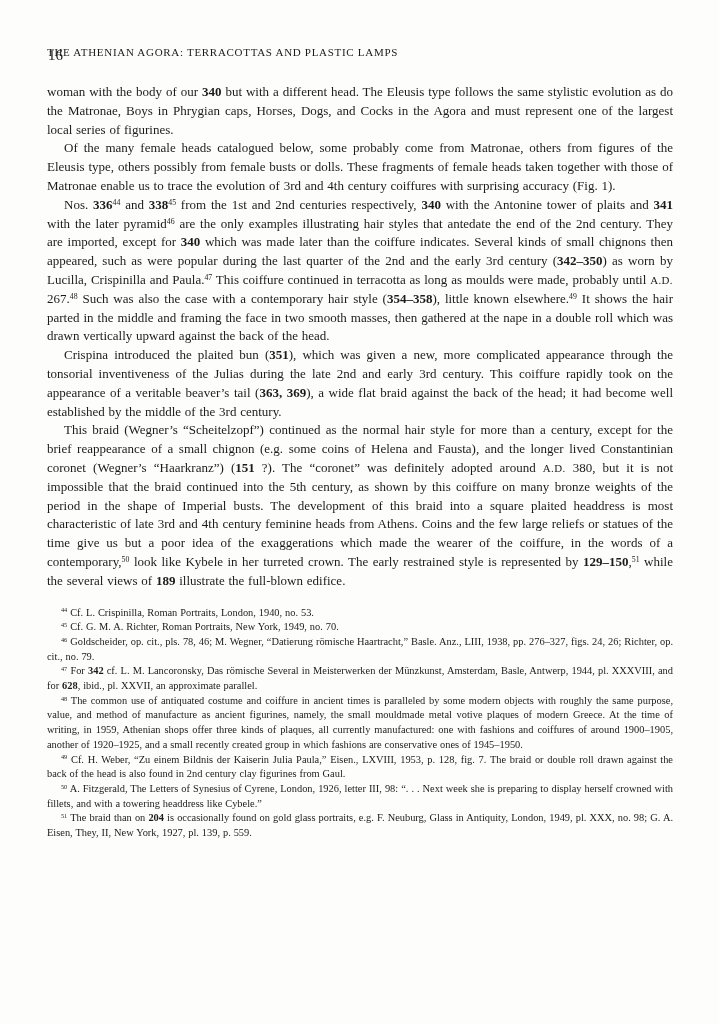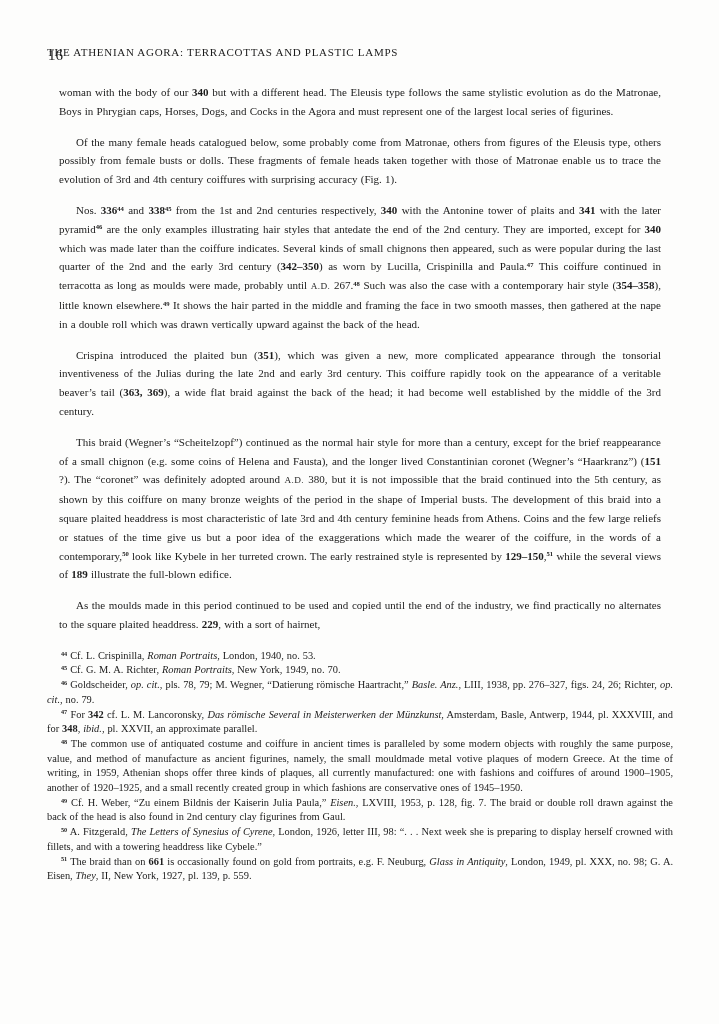--- a/index.html
+++ b/index.html
@@ -17,38 +17,38 @@
 
   .running-head { position:relative; height:19px; margin-bottom:18px; }
   .page-num { position:absolute; left:1px; top:1px; font-size:15px; }
   .running-title {
     display:block; text-align:left;
     font-size:11px; letter-spacing:0.7px;
     white-space:nowrap;
   }
 
   .body-text p {
-    margin:12px;
-    font-size:11px;
+    margin:0;
+    font-size:13px;
     line-height:18.8px;
     text-align:justify;
     word-spacing:0.04em;
   }
   .body-text p.indent { text-indent:17px; }
 
   .b  { font-weight:bold; }
-  .i  { font-style:italic; }
+  .i  { }
   .sc { font-size:0.84em; letter-spacing:0.4px; }
 
   sup.ref {
     font-size:0.6em;
     line-height:0;
     vertical-align:baseline;
     position:relative; top:-0.5em;
-    font-weight:bold;
+    font-weight:normal;
   }
 
   .footnotes { margin-top:15px; }
   .footnotes p {
     margin:0;
     font-size:10.4px;
     line-height:14.7px;
     text-align:justify;
     text-indent:14px;
     word-spacing:0.03em;
@@ -62,26 +62,25 @@
     <header class="running-head">
       <span class="page-num">16</span>
       <span class="running-title">THE ATHENIAN AGORA: TERRACOTTAS AND PLASTIC LAMPS</span>
     </header>
     <main class="body-text">
         <p class=""><span>woman with the body of our </span><span class="b">340</span><span> but with a different head. The Eleusis type follows the same stylistic evolution as do the Matronae, Boys in Phrygian caps, Horses, Dogs, and Cocks in the Agora and must represent one of the largest local series of figurines.</span></p>
         <p class="indent"><span>Of the many female heads catalogued below, some probably come from Matronae, others from figures of the Eleusis type, others possibly from female busts or dolls. These fragments of female heads taken together with those of Matronae enable us to trace the evolution of 3rd and 4th century coiffures with surprising accuracy (Fig. 1).</span></p>
         <p class="indent"><span>Nos. </span><span class="b">336</span><sup class="ref">44</sup><span> and </span><span class="b">338</span><sup class="ref">45</sup><span> from the 1st and 2nd centuries respectively, </span><span class="b">340</span><span> with the Antonine tower of plaits and </span><span class="b">341</span><span> with the later pyramid</span><sup class="ref">46</sup><span> are the only examples illustrating hair styles that antedate the end of the 2nd century. They are imported, except for </span><span class="b">340</span><span> which was made later than the coiffure indicates. Several kinds of small chignons then appeared, such as were popular during the last quarter of the 2nd and the early 3rd century (</span><span class="b">342–350</span><span>) as worn by Lucilla, Crispinilla and Paula.</span><sup class="ref">47</sup><span> This coiffure continued in terracotta as long as moulds were made, probably until </span><span class="sc">A.D.</span><span> 267.</span><sup class="ref">48</sup><span> Such was also the case with a contemporary hair style (</span><span class="b">354–358</span><span>), little known elsewhere.</span><sup class="ref">49</sup><span> It shows the hair parted in the middle and framing the face in two smooth masses, then gathered at the nape in a double roll which was drawn vertically upward against the back of the head.</span></p>
         <p class="indent"><span>Crispina introduced the plaited bun (</span><span class="b">351</span><span>), which was given a new, more complicated appearance through the tonsorial inventiveness of the Julias during the late 2nd and early 3rd century. This coiffure rapidly took on the appearance of a veritable beaver’s tail (</span><span class="b">363, 369</span><span>), a wide flat braid against the back of the head; it had become well established by the middle of the 3rd century.</span></p>
         <p class="indent"><span>This braid (Wegner’s “Scheitelzopf”) continued as the normal hair style for more than a century, except for the brief reappearance of a small chignon (e.g. some coins of Helena and Fausta), and the longer lived Constantinian coronet (Wegner’s “Haarkranz”) (</span><span class="b">151</span><span> ?). The “coronet” was definitely adopted around </span><span class="sc">A.D.</span><span> 380, but it is not impossible that the braid continued into the 5th century, as shown by this coiffure on many bronze weights of the period in the shape of Imperial busts. The development of this braid into a square plaited headdress is most characteristic of late 3rd and 4th century feminine heads from Athens. Coins and the few large reliefs or statues of the time give us but a poor idea of the exaggerations which made the wearer of the coiffure, in the words of a contemporary,</span><sup class="ref">50</sup><span> look like Kybele in her turreted crown. The early restrained style is represented by </span><span class="b">129–150</span><span>,</span><sup class="ref">51</sup><span> while the several views of </span><span class="b">189</span><span> illustrate the full-blown edifice.</span></p>
-        <p class="indent"><span>As the moulds made in this period continued to be used and copied until the end of the industry, we find practically no alternates to the square plaited headdress. </span><span class="b">229</span><span>, with a sort of hairnet,</span></p>
       </main>
     <section class="footnotes">
         <p><sup class="ref">44</sup> <span>Cf. L. Crispinilla, </span><span class="i">Roman Portraits</span><span>, London, 1940, no. 53.</span></p>
         <p><sup class="ref">45</sup> <span>Cf. G. M. A. Richter, </span><span class="i">Roman Portraits</span><span>, New York, 1949, no. 70.</span></p>
-        <p><sup class="ref">46</sup> <span>Goldscheider, </span><span class="i">op. cit.</span><span>, pls. 78, 79; M. Wegner, “Datierung römische Haartracht,” </span><span class="i">Basle. Anz.</span><span>, LIII, 1938, pp. 276–327, figs. 24, 26; Richter, </span><span class="i">op. cit.</span><span>, no. 79.</span></p>
-        <p><sup class="ref">47</sup> <span>For </span><span class="b">342</span><span> cf. L. M. Lancoronsky, </span><span class="i">Das römische Several in Meisterwerken der Münzkunst</span><span>, Amsterdam, Basle, Antwerp, 1944, pl. XXXVIII, and for </span><span class="b">348</span><span>, </span><span class="i">ibid.</span><span>, pl. XXVII, an approximate parallel.</span></p>
+        <p><sup class="ref">46</sup> <span>Goldscheider, </span><span class="i">op. cit.</span><span>, pls. 78, 46; M. Wegner, “Datierung römische Haartracht,” </span><span class="i">Basle. Anz.</span><span>, LIII, 1938, pp. 276–327, figs. 24, 26; Richter, </span><span class="i">op. cit.</span><span>, no. 79.</span></p>
+        <p><sup class="ref">47</sup> <span>For </span><span class="b">342</span><span> cf. L. M. Lancoronsky, </span><span class="i">Das römische Several in Meisterwerken der Münzkunst</span><span>, Amsterdam, Basle, Antwerp, 1944, pl. XXXVIII, and for </span><span class="b">628</span><span>, </span><span class="i">ibid.</span><span>, pl. XXVII, an approximate parallel.</span></p>
         <p><sup class="ref">48</sup> <span>The common use of antiquated costume and coiffure in ancient times is paralleled by some modern objects with roughly the same purpose, value, and method of manufacture as ancient figurines, namely, the small mouldmade metal votive plaques of modern Greece. At the time of writing, in 1959, Athenian shops offer three kinds of plaques, all currently manufactured: one with fashions and coiffures of around 1900–1905, another of 1920–1925, and a small recently created group in which fashions are conservative ones of 1945–1950.</span></p>
         <p><sup class="ref">49</sup> <span>Cf. H. Weber, “Zu einem Bildnis der Kaiserin Julia Paula,” </span><span class="i">Eisen.</span><span>, LXVIII, 1953, p. 128, fig. 7. The braid or double roll drawn against the back of the head is also found in 2nd century clay figurines from Gaul.</span></p>
         <p><sup class="ref">50</sup> <span>A. Fitzgerald, </span><span class="i">The Letters of Synesius of Cyrene</span><span>, London, 1926, letter III, 98: “. . . Next week she is preparing to display herself crowned with fillets, and with a towering headdress like Cybele.”</span></p>
-        <p><sup class="ref">51</sup> <span>The braid than on </span><span class="b">661</span><span> is occasionally found on gold from portraits, e.g. F. Neuburg, </span><span class="i">Glass in Antiquity</span><span>, London, 1949, pl. XXX, no. 98; G. A. Eisen, </span><span class="i">They</span><span>, II, New York, 1927, pl. 139, p. 559.</span></p>
+        <p><sup class="ref">51</sup> <span>The braid than on </span><span class="b">204</span><span> is occasionally found on gold glass portraits, e.g. F. Neuburg, </span><span class="i">Glass in Antiquity</span><span>, London, 1949, pl. XXX, no. 98; G. A. Eisen, </span><span class="i">They</span><span>, II, New York, 1927, pl. 139, p. 559.</span></p>
       </section>
   </div>
 </div>
 
 </body></html>

